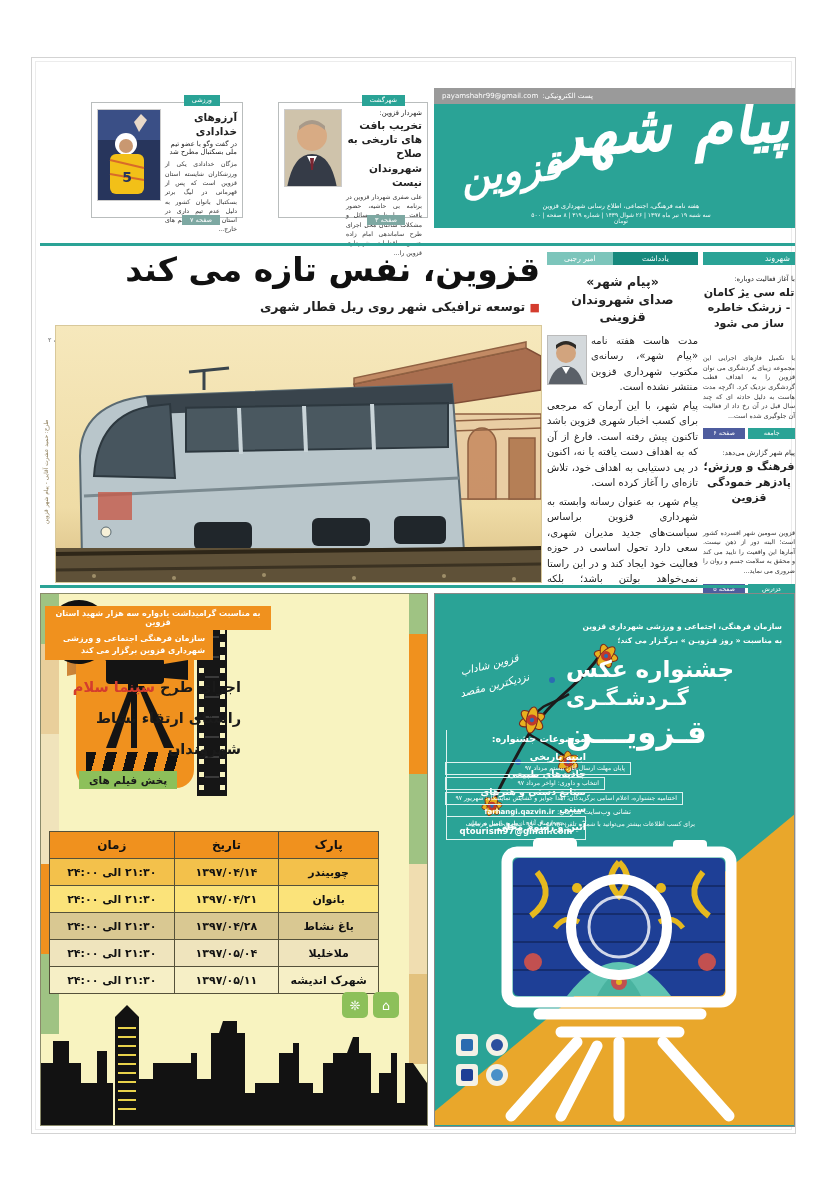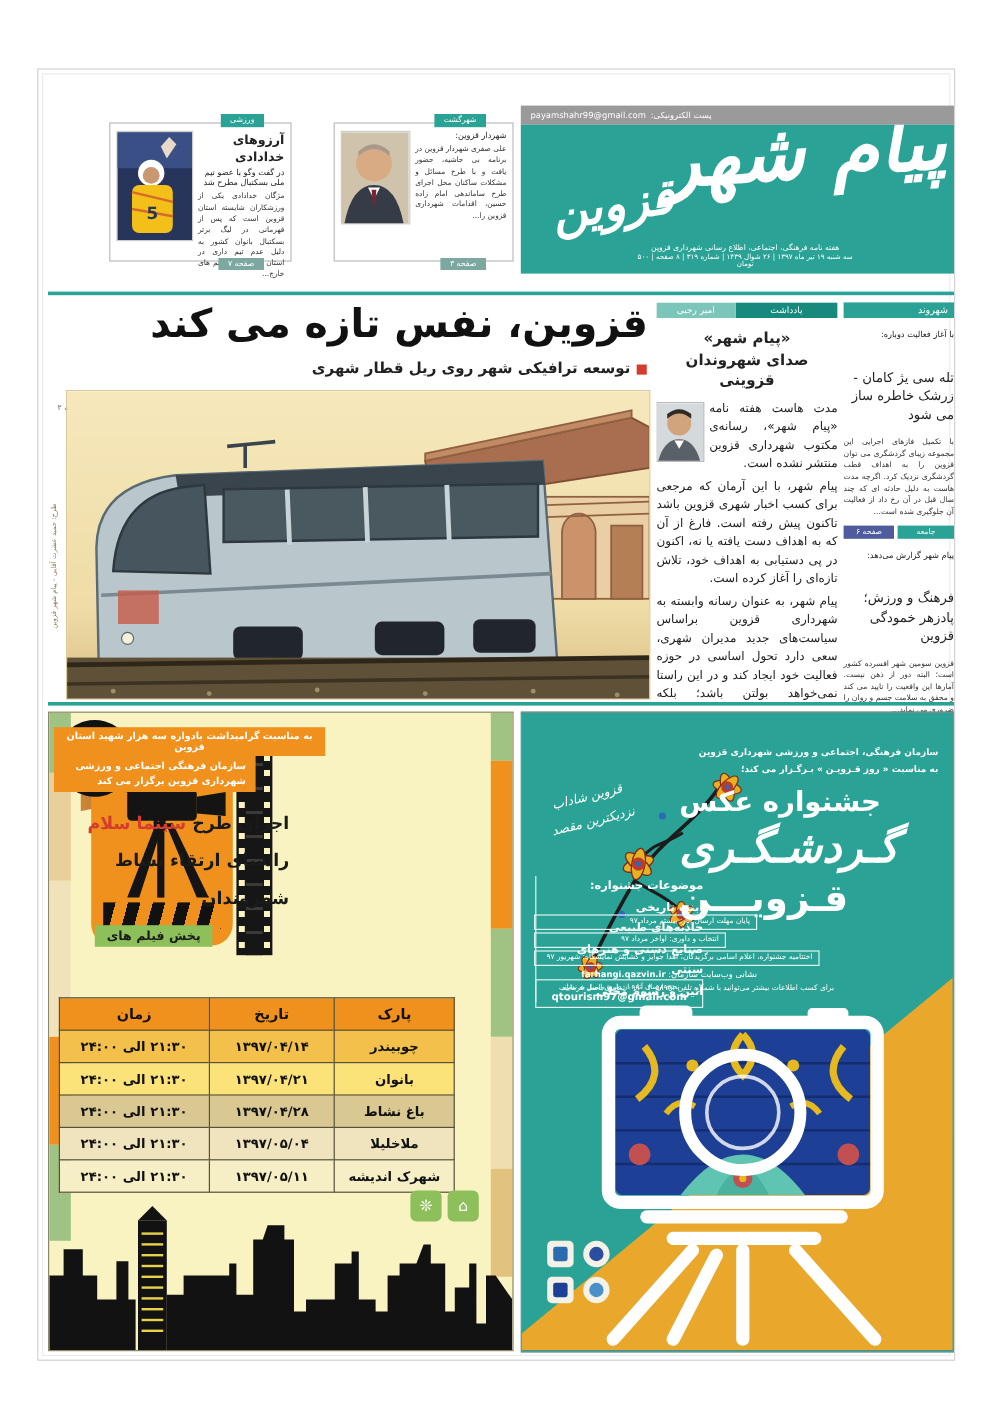--- a/index.html
+++ b/index.html
@@ -69,22 +69,22 @@
   .note-title{text-align:center;font-weight:bold;font-size:12.5px;line-height:1.4;margin-top:8px;}
   .note-body{margin-top:7px;font-size:10px;line-height:1.55;text-align:justify;color:#222;}
   .note-body p{margin:0 0 3px;}
   .note-photo{float:left;width:40px;height:50px;margin:2px 4px 2px 0;border:1px solid #bbb;overflow:hidden;}
 
   
   .rcol{left:703px;top:252px;width:92px;}
   .rcol-bar{background:var(--teal);color:#fff;font-size:8px;height:13px;line-height:13px;
       padding-right:5px;text-align:right;}
   .r-kicker{font-size:6.9px;margin-top:10px;text-align:right;color:#222;}
-  .r-title{font-size:11px;font-weight:normal;line-height:1.4;text-align:right;margin-top:24px;}
-  .r-body{font-size:6.4px;line-height:1.5;text-align:justify;color:#333;margin-top:11px;}
+  .r-title{font-size:11px;font-weight:bold;line-height:1.4;text-align:center;margin-top:2px;}
+  .r-body{font-size:6.4px;line-height:1.5;text-align:justify;color:#333;margin-top:23px;}
   .chips{display:flex;gap:3px;margin-top:7px;height:11px;}
   .chip{color:#fff;font-size:6.4px;line-height:11px;text-align:center;}
   .chip.tag{background:var(--teal);flex:1.1;}
   .chip.page{background:var(--chip_blue);flex:1;}
 
   
   .cinema{left:40px;top:593px;width:388px;height:533px;background:var(--poster_yellow);
       border:1px solid #8a8a6a;overflow:hidden;}
   .edge{position:absolute;width:18px;}
   .badge{position:absolute;right:316px;top:6px;width:64px;height:64px;border-radius:50%;
@@ -128,21 +128,21 @@
       display:flex;align-items:center;justify-content:center;color:#fff;font-size:13px;}
   .skyline{position:absolute;left:0;bottom:0;width:386px;height:132px;z-index:6;}
 
   
   .fest{left:434px;top:593px;width:361px;height:534px;background:var(--teal);
       border:1px solid #888;overflow:hidden;color:#fff;}
   .fest-org{position:absolute;right:12px;top:26px;width:230px;text-align:right;font-size:7.5px;
       font-weight:bold;line-height:1.9;}
   .fest-title{position:absolute;right:12px;top:62px;width:216px;text-align:left;font-weight:bold;}
   .fest-title .t1{font-size:23px;letter-spacing:0;}
-  .fest-title .t2{font-size:36px;margin-top:4px;font-style:italic;}
+  .fest-title .t2{font-size:21px;margin-top:4px;}
   .fest-title .t3{font-size:31px;margin-top:4px;}
   .slogan{position:absolute;right:252px;top:60px;width:100px;text-align:center;font-style:italic;
       font-size:10.5px;transform:rotate(-14deg);line-height:2;}
   .flowers{position:absolute;right:150px;top:40px;width:170px;height:185px;}
   .topics{position:absolute;right:208px;top:136px;width:140px;text-align:right;font-weight:bold;
       font-size:9.5px;line-height:1.85;border-left:1px solid #dff3f0;padding-left:8px;}
   .emailbox{position:absolute;right:208px;top:222px;width:140px;border:1px solid #dff3f0;
       padding:3px 6px;text-align:center;}
   .emailbox .lab{font-size:5.8px;}
   .emailbox .em{font-size:8.5px;font-weight:bold;direction:ltr;}
@@ -192,20 +192,21 @@
     </div>
   </div>
   <span class="pagechip">صفحه ۷</span>
 </div>
 
 <div class="abs card mayor">
   <span class="tagchip">شهرگشت</span>
   <div class="card-inner">
     <div class="txt">
       <div class="kicker-sm">شهردار قزوین:</div>
+      <div class="card-title">تخریب بافت های تاریخی به صلاح شهروندان نیست</div>
       <div class="card-body">علی صفری شهردار قزوین در برنامه بی حاشیه، حضور یافت و با طرح مسائل و مشکلات ساکنان محل اجرای طرح ساماندهی امام زاده حسین، اقدامات شهرداری قزوین را...</div>
     </div>
     <div class="photo">
       <svg width="58" height="78" viewBox="0 0 58 78">
         <rect width="58" height="78" fill="#cfc3ab"></rect>
         <circle cx="29" cy="26" r="15" fill="#d8ab84"></circle>
         <path d="M16,20 Q29,8 42,20 L42,16 Q29,4 16,16 Z" fill="#a89a8a"></path>
         <path d="M4,78 Q10,44 29,44 Q48,44 54,78 Z" fill="#353b47"></path>
         <path d="M24,46 L29,56 L34,46 Z" fill="#fff"></path>
         <path d="M27,48 L31,48 L30,60 L28,60 Z" fill="#7a2430"></path>

